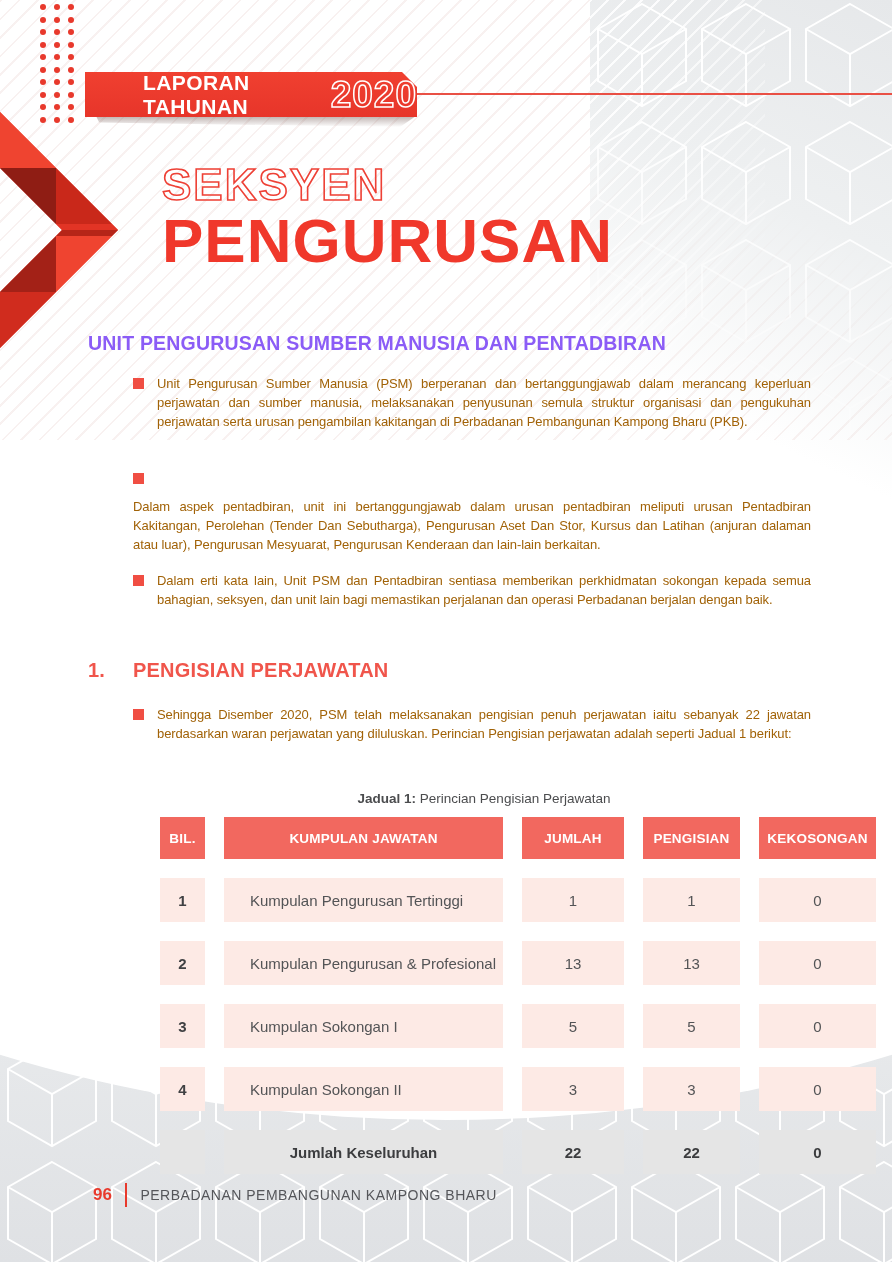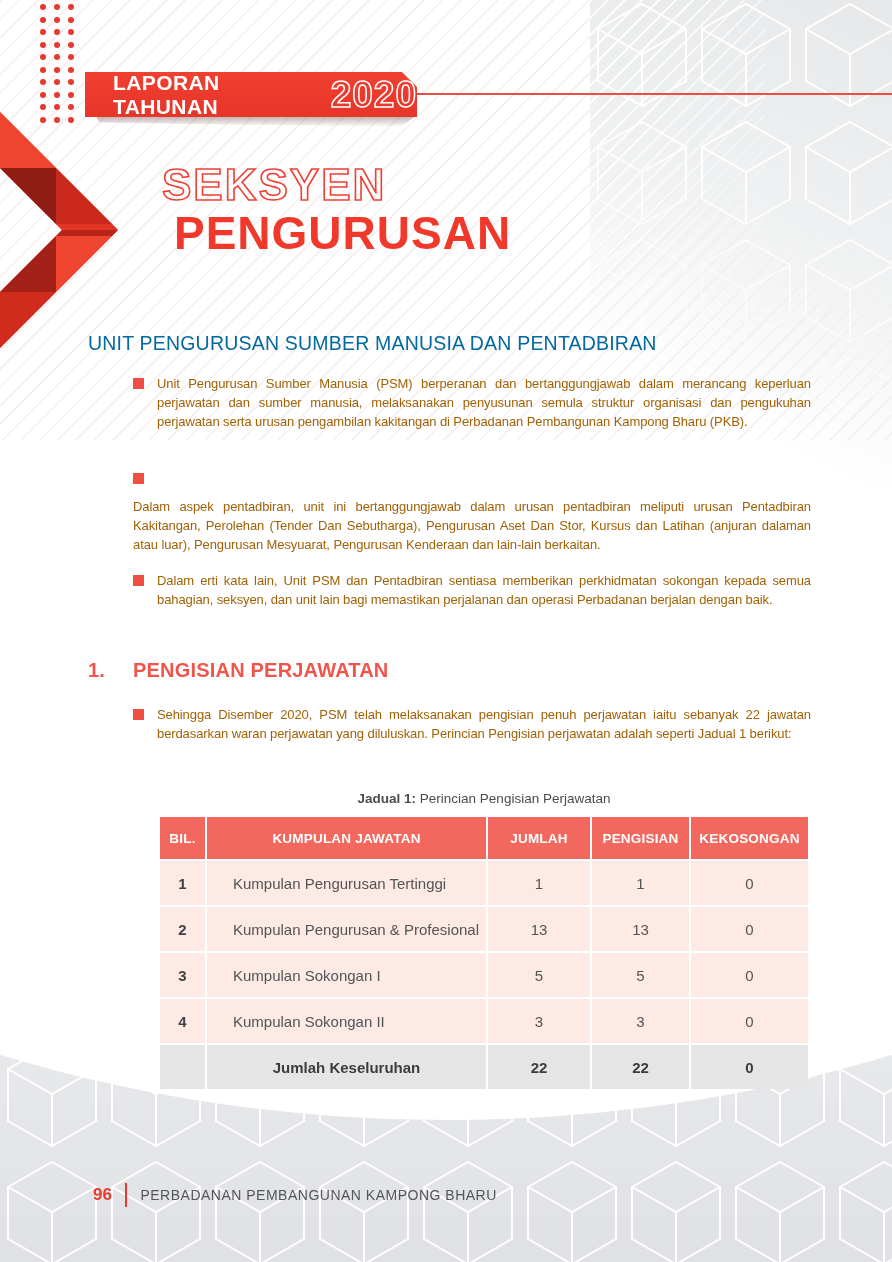--- a/index.html
+++ b/index.html
@@ -23,50 +23,50 @@
     background:#fff;}
   
   .chevron{position:absolute;left:0;top:100px;z-index:3;}
   .dots-grid{position:absolute;left:40px;top:4px;z-index:3;display:grid;
     grid-template-columns:repeat(3,6px);gap:6.5px 8px;}
   .dot{width:6px;height:6px;border-radius:50%;background:#e8392c;}
   
   .banner{position:absolute;left:85px;top:72px;width:332px;height:45px;z-index:4;
     background:linear-gradient(to bottom,#f04030,#e7352a);
     clip-path:polygon(0 0,calc(100% - 15px) 0,100% 15px,100% 100%,0 100%);
-    display:flex;align-items:center;padding-left:28px;box-sizing:border-box;}
+    display:flex;align-items:center;padding-left:58px;box-sizing:border-box;}
   .banner-label{color:#fff;font-size:21px;font-weight:800;letter-spacing:.4px;}
   .banner-year{margin-left:9px;font-size:37px;font-weight:700;letter-spacing:1px;color:transparent;
     -webkit-text-stroke:1.5px #ffffff;line-height:1;}
   .banner-shadow{position:absolute;left:96px;top:116px;width:320px;height:11px;z-index:3;
     background:linear-gradient(to bottom,rgba(125,100,95,0.5),rgba(125,100,95,0));
     clip-path:polygon(0 0,100% 0,95% 100%,1% 60%);}
   .red-rule{position:absolute;left:417px;top:93px;width:475px;height:1.5px;background:#e95045;z-index:4;}
   
   .title-block{position:absolute;left:162px;top:163px;z-index:4;line-height:1;}
   .title-outline{font-size:44px;font-weight:800;letter-spacing:2px;color:transparent;
     -webkit-text-stroke:1.6px #ee4136;}
-  .title-solid{margin-top:3px;font-size:46px;font-weight:800;letter-spacing:1px;color:#f0382b;margin-left:12px;}
+  .title-solid{margin-top:3px;font-size:62px;font-weight:800;letter-spacing:1px;color:#f0382b;}
   
   .hr-heading{position:absolute;left:88px;top:332px;width:740px;z-index:4;
-    font-size:19.5px;font-weight:400;letter-spacing:.2px;color:#0369a1;}
+    font-size:19.5px;font-weight:700;letter-spacing:.2px;color:#8b5cf6;}
   .bullet{position:absolute;left:133px;width:678px;z-index:4;display:flex;gap:13px;}
   .bullet-marker{flex:0 0 11px;width:11px;height:11px;margin-top:4px;background:#f04e43;}
   .bullet p{margin:0;flex:1;font-size:13px;line-height:1.48;color:#a16207;text-align:justify;
     letter-spacing:-0.1px;}
   .b1{top:374px;} .b2{top:469px;flex-direction:column;} .b3{top:571px;} .b4{top:705px;}
   .numbered-heading{position:absolute;left:88px;top:659px;width:720px;z-index:4;display:flex;
     font-size:20px;font-weight:800;color:#f0554b;letter-spacing:.2px;}
   .numbered-heading .num{width:45px;}
   
   .table-caption{position:absolute;left:160px;top:791px;width:648px;z-index:4;text-align:center;
     font-size:13.5px;color:#4b4c4e;}
   .table-caption b{font-weight:800;}
   .jadual{position:absolute;left:160px;top:817px;width:588px;z-index:4;display:grid;
-    grid-template-columns:45px 279px 102px 97px 117px;gap:2px;}
+    grid-template-columns:45px 279px 102px 97px 117px;gap:19px;}
   .th{height:42px;background:#f2685f;color:#fff;font-size:13.5px;font-weight:800;letter-spacing:.2px;
     display:flex;align-items:center;justify-content:center;}
   .td{height:44px;background:#fdeae5;color:#535456;font-size:15px;
     display:flex;align-items:center;justify-content:center;}
   .td.name{justify-content:flex-start;padding-left:26px;box-sizing:border-box;}
   .td.idx{font-weight:700;color:#404143;}
   .td.total{background:#e5e5e5;font-weight:800;color:#3c3d3f;}
   
   .footer{position:absolute;left:93px;top:1183px;z-index:4;display:flex;align-items:center;gap:13px;}
   .footer-num{font-size:17px;font-weight:800;color:#e8392c;}

